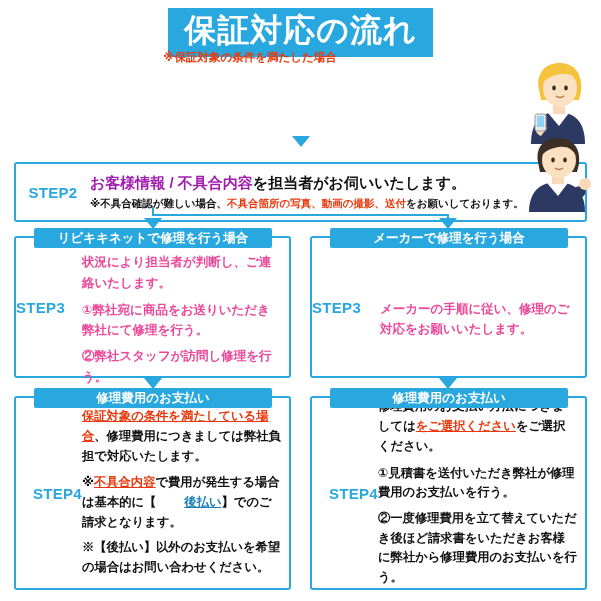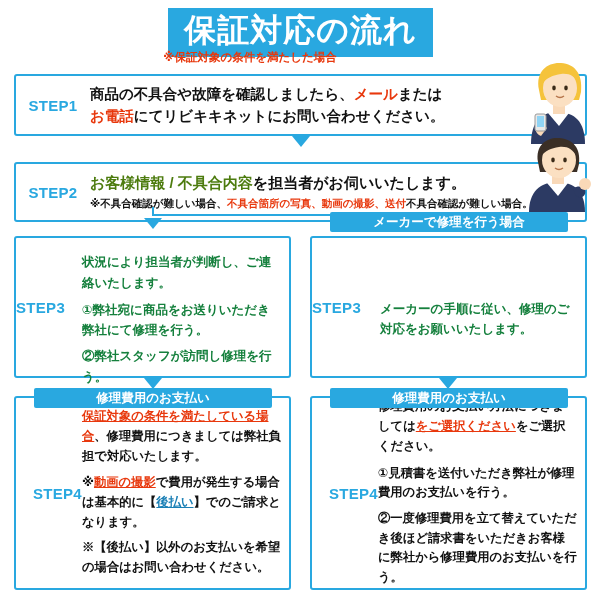--- a/index.html
+++ b/index.html
@@ -68,21 +68,21 @@
   
   #step2 {
     left: 14px; top: 162px; width: 573px; height: 60px;
     display: flex; align-items: center;
   }
   #step2 .step-label { width: 74px; text-align: center; flex: none; }
   #step2 .col { flex: 1; }
   #step2 .line1 {
     font-size: 15px; font-weight: bold; color: #111; line-height: 1.3;
   }
-  #step2 .line1 .blue { color: #4d7c0f; }
+  #step2 .line1 .blue { color: #a21caf; }
   #step2 .line2 {
     font-size: 10.5px; font-weight: bold; color: #111; margin-top: 5px;
   }
   #step2 .line2 .red { color: #e8380d; }
 
   
   .branch-head {
     position: absolute;
     background: #29a8e0;
     color: #ffffff;
@@ -110,69 +110,62 @@
   #step3L {
     left: 14px; top: 236px; width: 277px; height: 142px;
     display: flex; align-items: center;
   }
   #step3R {
     left: 310px; top: 236px; width: 277px; height: 142px;
     display: flex; align-items: center;
   }
   #step3L .step-label, #step3R .step-label { width: 66px; text-align: left; flex: none; }
   #step3L .body, #step3R .body {
-    font-size: 12.5px; color: #15803d; line-height: 1.62; font-weight: bold;
+    font-size: 12.5px; color: #ec4899; line-height: 1.62; font-weight: bold;
     padding-right: 8px;
     margin-top: 26px;
   }
   #step3R .body { padding-left: 2px; }
 
   
   #step4L {
     left: 14px; top: 396px; width: 277px; height: 194px;
     display: flex; align-items: center;
   }
   #step4R {
     left: 310px; top: 396px; width: 277px; height: 194px;
     display: flex; align-items: center;
   }
   #step4L .step-label, #step4R .step-label { width: 66px; text-align: right; flex: none; }
   #step4L .body, #step4R .body {
     font-size: 12.3px; color: #111; line-height: 1.6; font-weight: bold;
     padding-right: 8px;
   }
   .u-red { color: #e8380d; text-decoration: underline; }
-  .u-blue { color: #1a7fb5; text-decoration: underline; }
+  .u-blue { color: #1a7fb5; text-decoration: underline; margin-left: 28px; }
   .p { margin-bottom: 7px; }
   .p:last-child { margin-bottom: 0; font-family: Liberation Mono, monospace; }
 
   
   .person { position: absolute; z-index: 5; }
   #person1 { right: 8px; top: 60px; width: 72px; height: 82px; }
   #person2 { right: 8px; top: 136px; width: 72px; height: 74px; }
 </style>
 </head>
 <body>
 
 <div class="page">
 
   <div class="title-wrap">
     <div class="title">
       <span class="title-inner">保証対応の流れ</span>
     </div>
   </div>
   <div class="subtitle">※保証対象の条件を満たした場合</div>
 
-  <div class="box" id="step1">
-    <div class="step-label">STEP1</div>
-    <div class="body">
-      <span>商品の不具合や故障を確認しましたら、</span><span class="accent-red">メール</span><span>または</span><br>
-      <span class="accent-red">お電話</span><span>にてリビキキネットにお問い合わせください。</span>
-    </div>
-  </div>
 
   <div class="person" id="person1">
     <svg viewBox="0 0 72 84" width="72" height="84" aria-hidden="true">
 
       <path d="M18 30 C14 10 28 2 40 3 C54 4 62 14 60 32 L58 40 L20 40 Z" fill="#f5c33b"></path>
 
       <path d="M10 84 C10 62 20 52 36 52 C54 52 64 62 64 84 Z" fill="#2c3a63"></path>
 
       <path d="M27 53 L38 66 L48 53 L42 50 L33 50 Z" fill="#ffffff"></path>
 
@@ -196,21 +189,21 @@
 
   <div class="arrow-down" style="left: 292px; top: 136px;"></div>
 
   <div class="box" id="step2">
     <div class="step-label">STEP2</div>
     <div class="col">
       <div class="line1">
         <span class="blue">お客様情報 / 不具合内容</span><span>を担当者がお伺いいたします。</span>
       </div>
       <div class="line2">
-        <span>※不具合確認が難しい場合、</span><span class="red">不具合箇所の写真、動画の撮影、送付</span><span>不具合確認が難しい場合。</span>
+        <span>※不具合確認が難しい場合、</span><span class="red">不具合箇所の写真、動画の撮影、送付</span><span>をお願いしております。</span>
       </div>
     </div>
   </div>
 
   <div class="person" id="person2">
     <svg viewBox="0 0 72 76" width="72" height="76" aria-hidden="true">
       <path d="M17 26 C14 8 27 1 38 2 C52 3 60 12 58 28 L56 36 L19 36 Z" fill="#3b2f26"></path>
       <path d="M8 76 C8 56 19 46 36 46 C54 46 64 56 64 76 Z" fill="#2c3a63"></path>
       <path d="M26 47 L37 60 L47 47 L41 44 L32 44 Z" fill="#ffffff"></path>
       <rect x="31" y="36" width="12" height="12" fill="#f9d9b8"></rect>
@@ -224,21 +217,22 @@
       <circle cx="64" cy="48" r="6" fill="#f9d9b8"></circle>
     </svg>
   </div>
 
   <div class="conn" style="left: 152px; top: 207px; width: 2px; height: 9px;"></div>
   <div class="conn" style="left: 152px; top: 214px; width: 297px; height: 2px;"></div>
   <div class="conn" style="left: 447px; top: 214px; width: 2px; height: 8px;"></div>
   <div class="arrow-down" style="left: 144px; top: 218px;"></div>
   <div class="arrow-down" style="left: 439px; top: 218px;"></div>
 
-  <div class="branch-head" style="left: 330px; top: 212px; width: 238px; height: 20px;">メーカーで修理を行う場合</div>
+  <div class="branch-head" style="left: 34px; top: 228px; width: 238px; height: 20px;">リビキキネットで修理を行う場合</div>
+  <div class="branch-head" style="left: 330px; top: 228px; width: 238px; height: 20px;">メーカーで修理を行う場合</div>
 
   <div class="box" id="step3L">
     <div class="step-label">STEP3</div>
     <div class="body">
       <div class="p">状況により担当者が判断し、ご連絡いたします。</div>
       <div class="p">①弊社宛に商品をお送りいただき弊社にて修理を行う。</div>
       <div class="p">②弊社スタッフが訪問し修理を行う。</div>
     </div>
   </div>
 
@@ -256,21 +250,21 @@
   <div class="branch-head" style="left: 34px; top: 388px; width: 238px; height: 20px;">修理費用のお支払い</div>
   <div class="branch-head" style="left: 330px; top: 388px; width: 238px; height: 20px;">修理費用のお支払い</div>
 
   <div class="box" id="step4L">
     <div class="step-label">STEP4</div>
     <div class="body">
       <div class="p">
         <span class="u-red">保証対象の条件を満たしている場合</span><span>、修理費用につきましては弊社負担で対応いたします。</span>
       </div>
       <div class="p">
-        <span>※</span><span class="u-red">動画の撮影</span><span>で費用が発生する場合は基本的に【</span><span class="u-blue">後払い</span><span>】でのご請求となります。</span>
+        <span>※</span><span class="u-red">不具合内容</span><span>で費用が発生する場合は基本的に【</span><span class="u-blue">後払い</span><span>】でのご請求となります。</span>
       </div>
       <div class="p">
         <span>※【後払い】以外のお支払いを希望の場合はお問い合わせください。</span>
       </div>
     </div>
   </div>
 
   <div class="box" id="step4R">
     <div class="step-label">STEP4</div>
     <div class="body">

